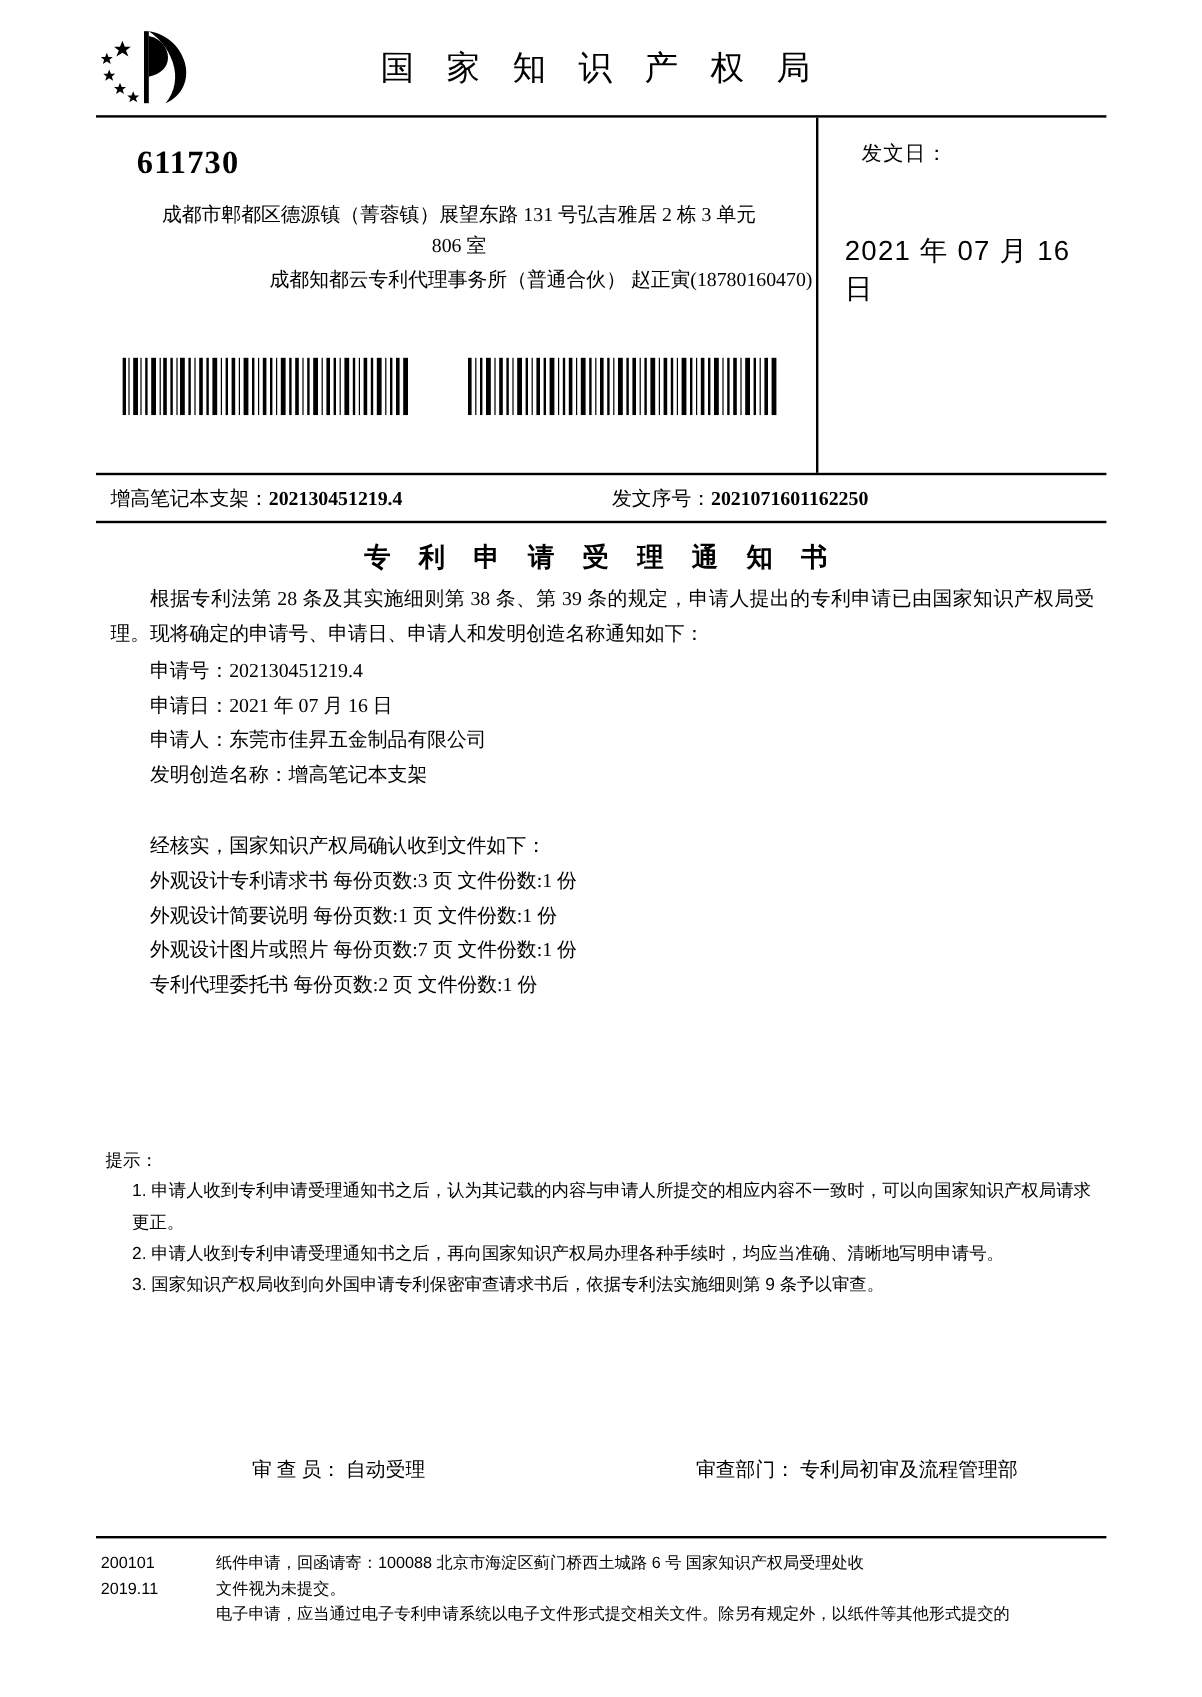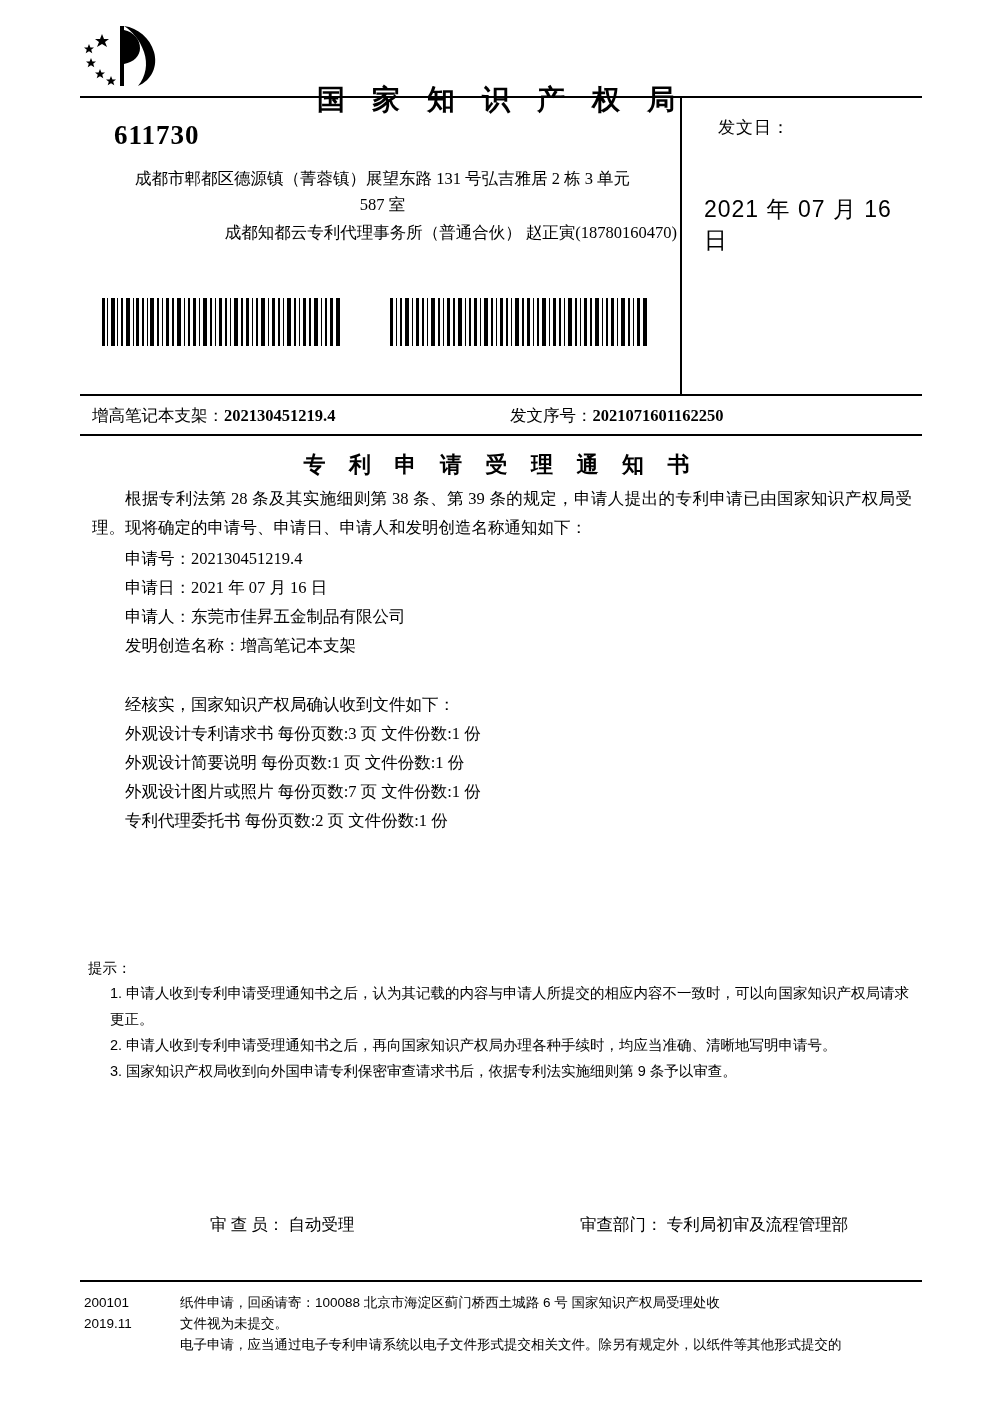--- a/index.html
+++ b/index.html
@@ -40,24 +40,23 @@
     width: 92px;
     height: 64px;
   }
   .header-title {
     position: absolute;
     left: 0;
     right: 0;
     top: 20px;
     text-align: center;
     font-size: 28px;
-    font-weight: bold;
+    font-weight: normal;
     letter-spacing: 10px;
     font-family: "Liberation Serif", serif;
-    margin-top: 43px;
   }
 
   
   .addr-area {
     position: relative;
     height: 296px;
     border-bottom: 2px solid #000;
   }
   .addr-left {
     position: absolute;
@@ -274,21 +273,21 @@
         </svg>
       </div>
       <div class="header-title">国 家 知 识 产 权 局</div>
     </div>
 
     <div class="addr-area">
       <div class="addr-left">
         <div class="postcode">611730</div>
         <div class="addr-line1">
           <span>成都市郫都区德源镇（菁蓉镇）展望东路 131 号弘吉雅居 2 栋 3 单元</span>
-          <div>587 室</div>
+          <div>806 室</div>
         </div>
         <div class="addr-line2">成都知都云专利代理事务所（普通合伙）  赵正寅(18780160470)</div>
 
         <div class="barcode-row">
           <svg class="barcode bc1" viewBox="0 0 238 48" preserveAspectRatio="none">
             <g fill="#000">
               <rect x="0" y="0" width="3" height="48"></rect>
                 <rect x="5" y="0" width="1" height="48"></rect>
               <rect x="9" y="0" width="4" height="48"></rect>
                 <rect x="15" y="0" width="1" height="48"></rect>

